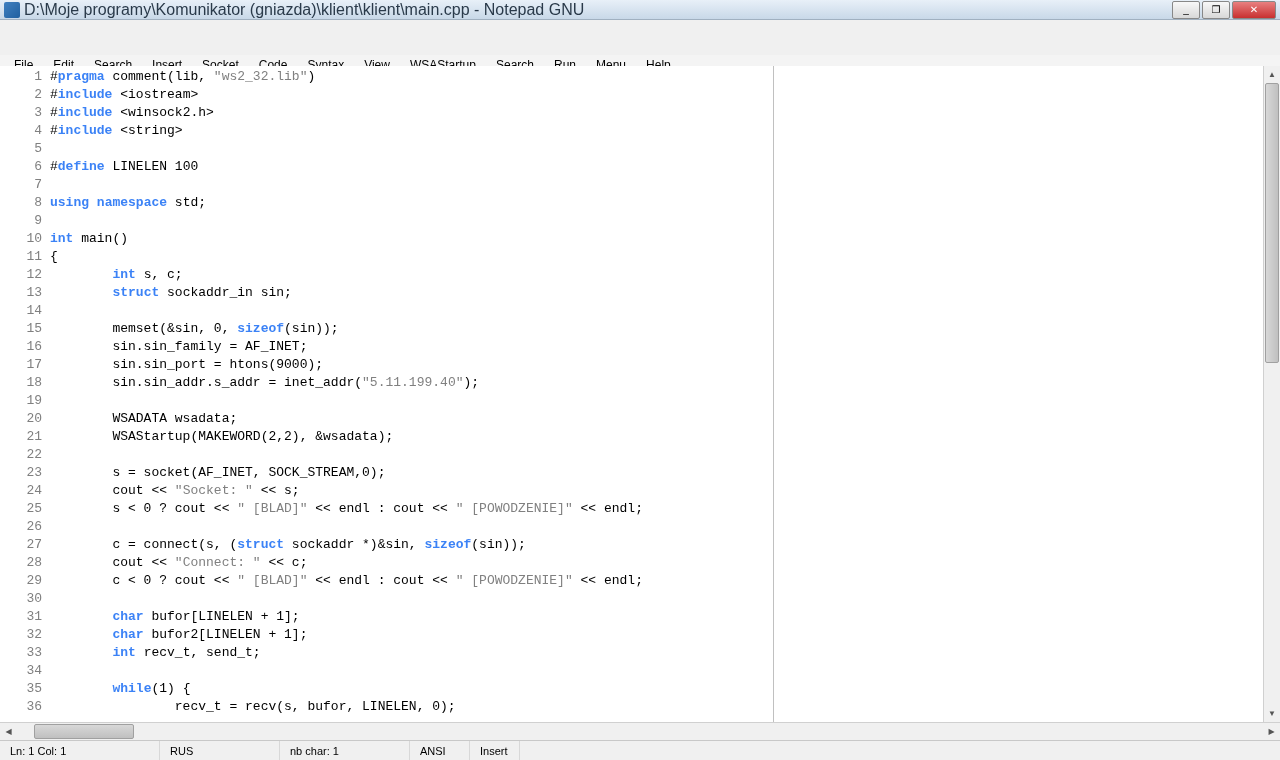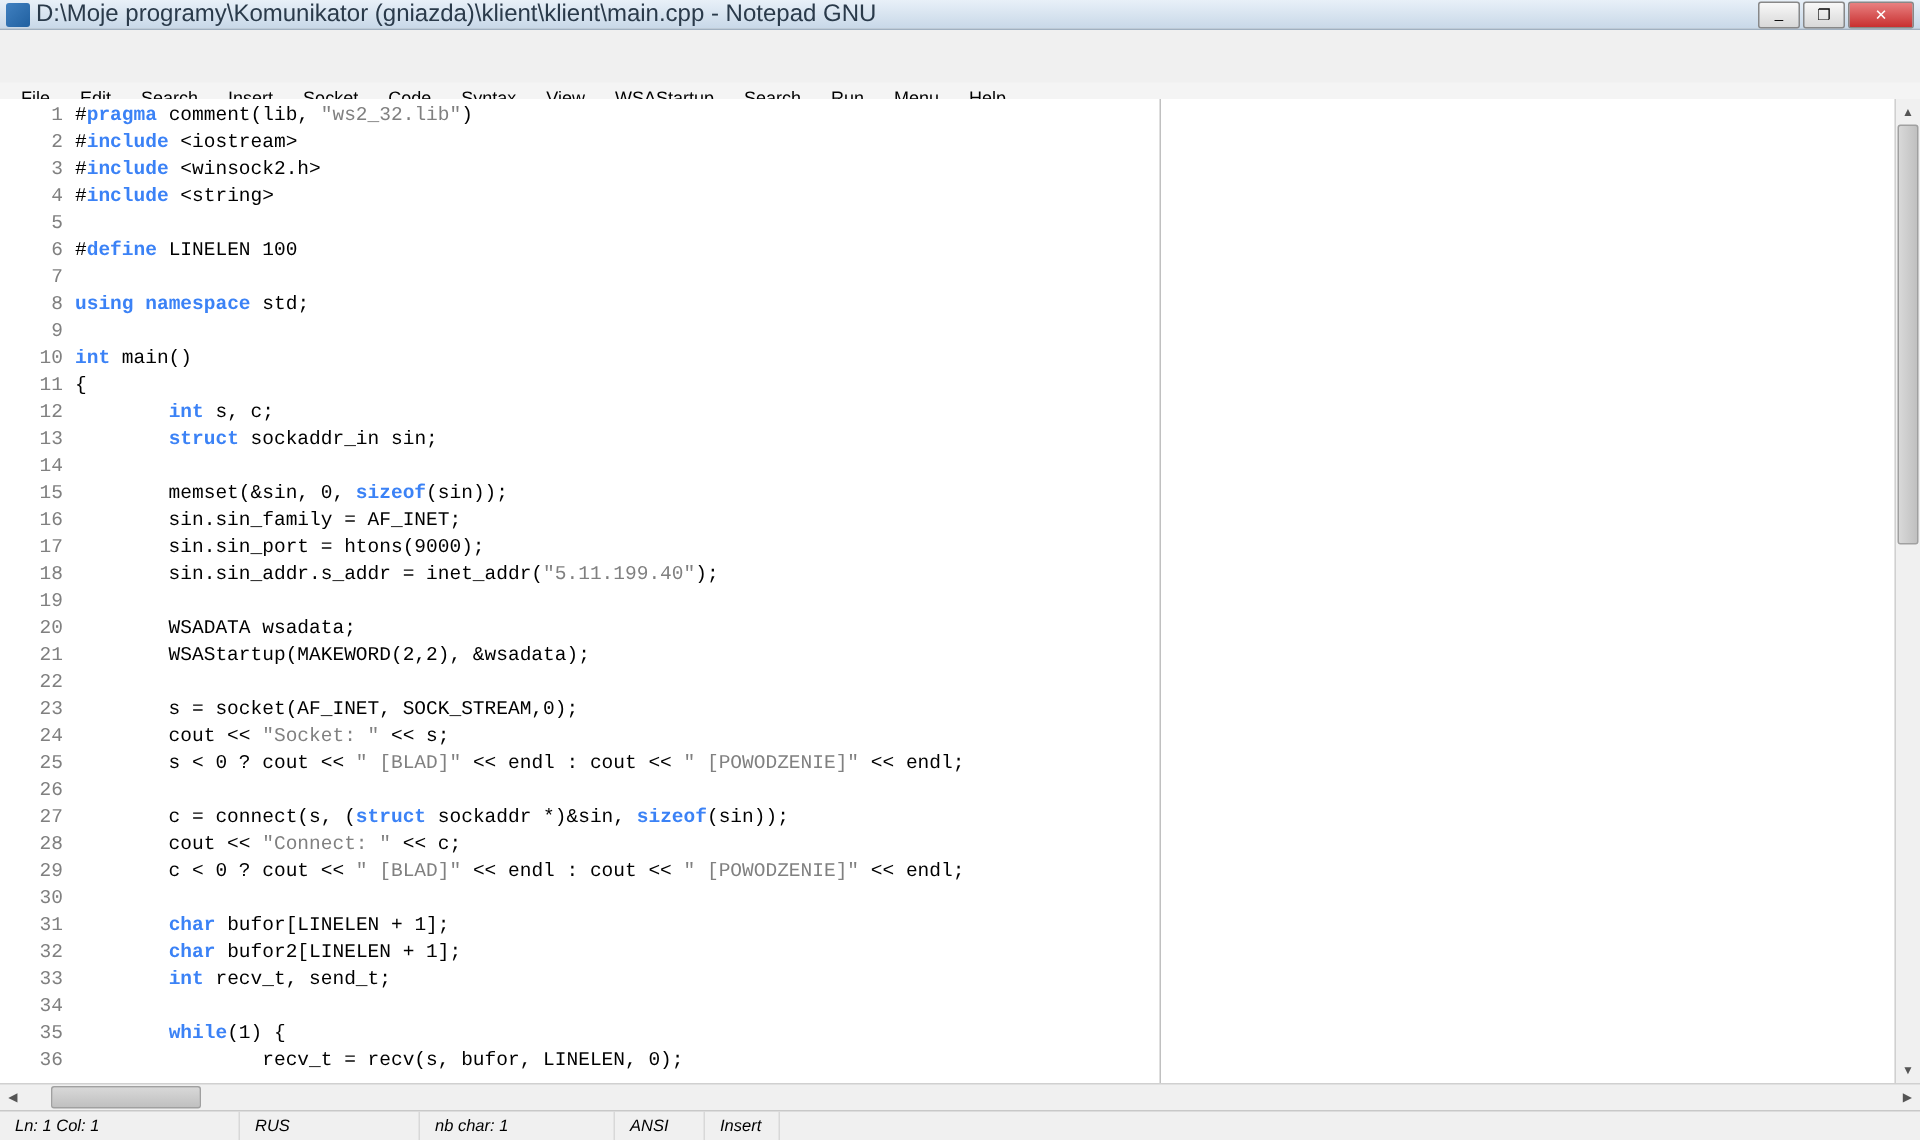--- a/index.html
+++ b/index.html
@@ -34,21 +34,21 @@
 .varrow.top { top: 0; }
 .varrow.bot { bottom: 0; }
 
 .panel-sep { position: absolute; top: 66px; bottom: 38px; left: 773px; width: 1px; background: #c0c0c0; }
 
 .hscroll-wrap { position: absolute; bottom: 20px; left: 0; right: 0; height: 18px; background: #f0f0f0; display: flex; border-top: 1px solid #d0d0d0; }
 .harrow { width: 17px; display: flex; align-items: center; justify-content: center; font-size: 8px; color: #555; }
 .htrack { flex: 1; position: relative; }
 .hthumb { position: absolute; left: 17px; width: 100px; top: 1px; bottom: 1px; background: linear-gradient(to bottom, #d8d8d8, #c0c0c0); border: 1px solid #a0a0a0; border-radius: 2px; }
 
-.statusbar { position: absolute; bottom: 0; left: 0; right: 0; height: 20px; background: #f0f0f0; border-top: 1px solid #c8c8c8; display: flex; align-items: flex-start; font-size: 11px; font-style: italic; }
+.statusbar { position: absolute; bottom: 0; left: 0; right: 0; height: 20px; background: #f0f0f0; border-top: 1px solid #c8c8c8; display: flex; align-items: flex-start; font-size: 11px; }
 .statusbar span { padding: 0 10px; border-right: 1px solid #d8d8d8; height: 100%; display: flex; align-items: center; }
 .statusbar span.pos { width: 160px; }
 .statusbar span.lang { width: 120px; }
 .statusbar span.nbc { width: 130px; }
 .statusbar span.enc { width: 60px; }
 .statusbar span.ins { width: 50px; }
 .statusbar span.file { flex: 1; border-right: none; }
 </style>
 </head>
 <body>

